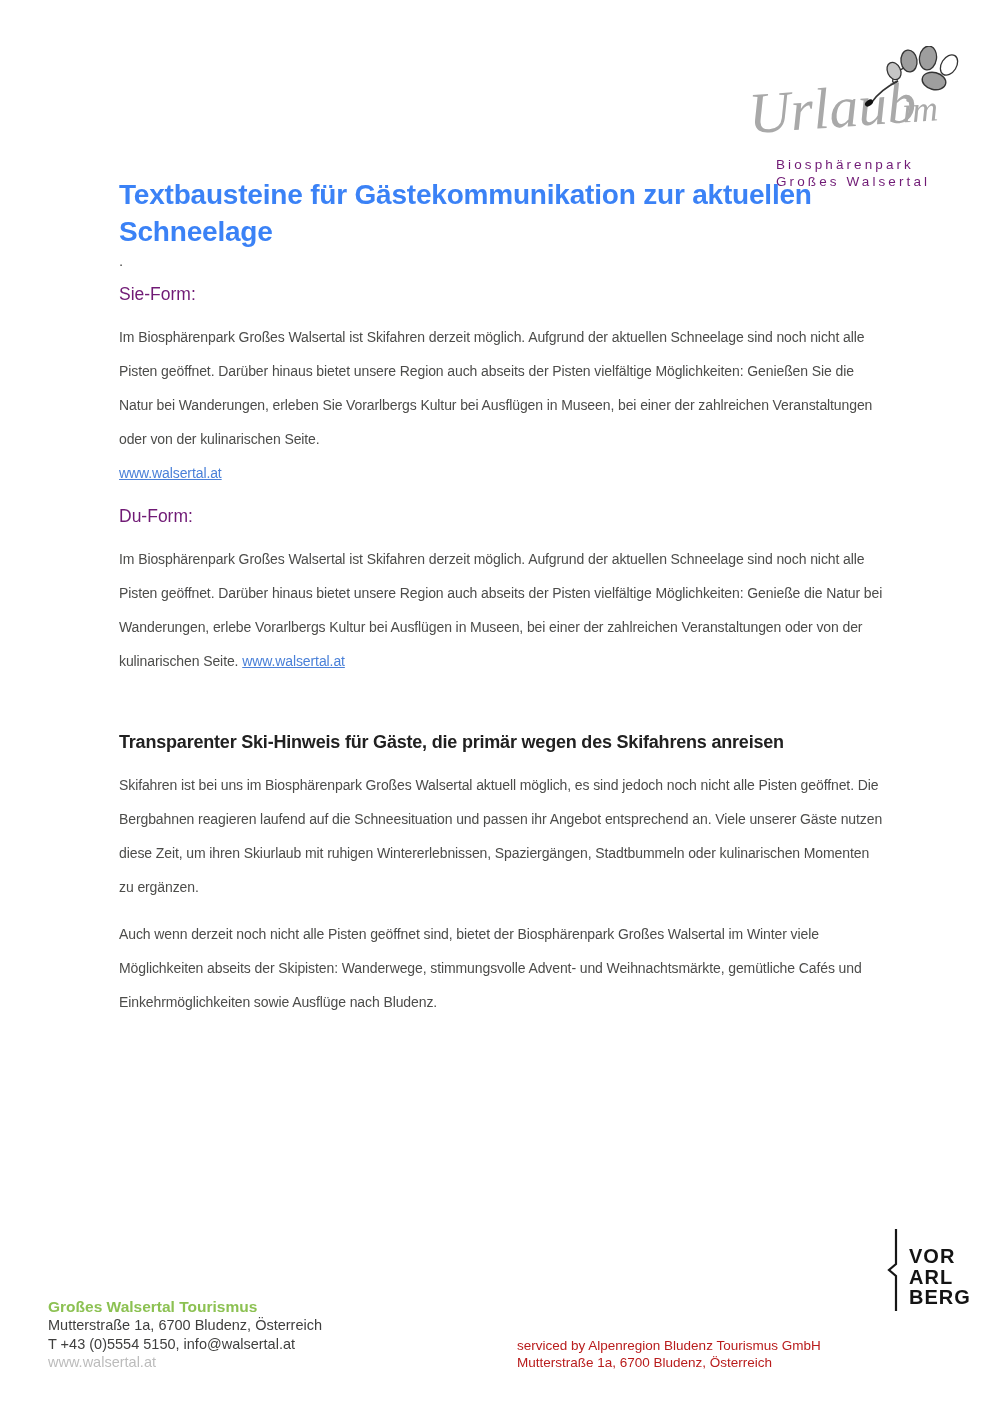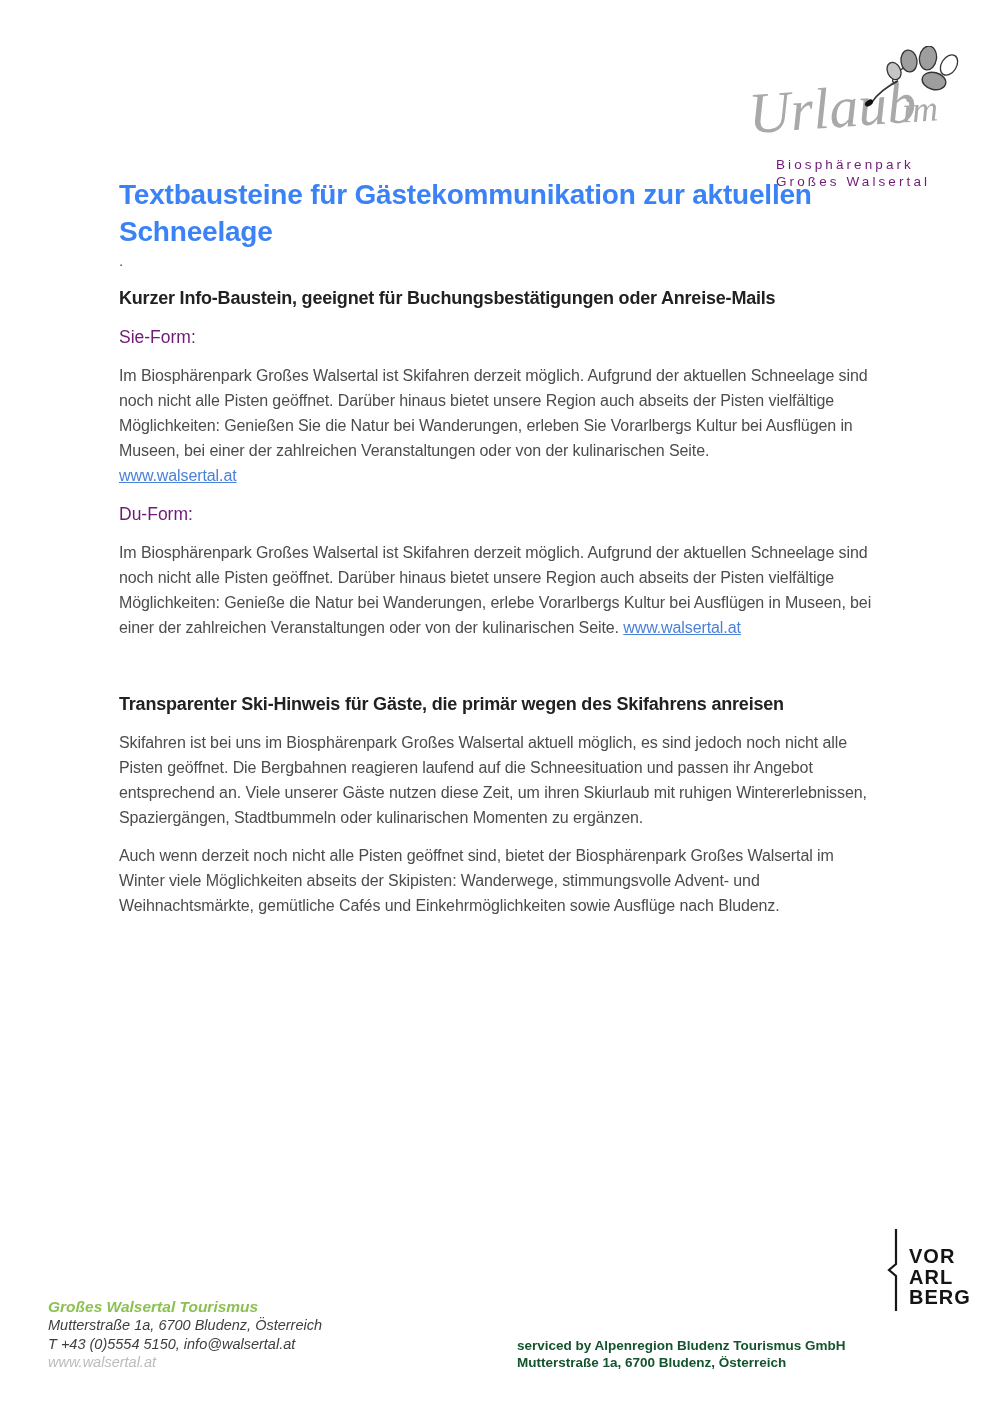--- a/index.html
+++ b/index.html
@@ -28,34 +28,34 @@
   }
   .stray-dot { margin-top:4px; font-size:15px; line-height:14px; color:#4c4c4a; }
   .sec-heading {
     color:#212121; font-size:18px; line-height:25px; font-weight:700;
     letter-spacing:-0.2px;
   }
   .sec-heading.first { margin-top:18px; }
   .sec-heading.spaced { margin-top:52px; }
   .form-label { margin-top:14px; font-size:17.5px; line-height:25px; color:#701a75; }
   .para {
-    margin-top:13px; font-size:16px; line-height:25px; color:#4c4c4a;
+    margin-top:13px; font-size:14px; line-height:34px; color:#4c4c4a;
     letter-spacing:-0.1px;
   }
   a.doc-link { color:#4a80d8; text-decoration:underline; cursor:pointer; }
   .link-block { display:inline-block; }
 
   
-  .footer-left { position:absolute; left:48px; top:1297px;font-style:italic; }
+  .footer-left { position:absolute; left:48px; top:1297px; }
   .footer-org { color:#8cc152; font-size:15.5px; font-weight:700; line-height:19px; }
   .footer-line { color:#3f3f3e; font-size:14.5px; line-height:18.5px; }
   .footer-web { color:#bcbcbc; font-size:14.5px; line-height:18.5px; }
 
   .footer-center { position:absolute; left:517px; top:1337px; }
-  .footer-center .fc-line { color:#14532d; font-size:13.5px; line-height:17px;font-weight:bold; }
+  .footer-center .fc-line { color:#b91c1c; font-size:13.5px; line-height:17px; }
 
   .footer-region { position:absolute; left:884px; top:1228px; display:flex; align-items:center; }
   .region-brace { display:block; margin-right:7px; }
   .region-text { padding-top:14px; }
   .region-line {
     color:#141414; font-size:20px; font-weight:800; line-height:20.5px;
     letter-spacing:1px; font-family:"Liberation Sans", sans-serif;
   }
 </style>
 </head>
@@ -87,21 +87,20 @@
       <div class="brand-sub-line">Großes Walsertal</div>
     </div>
   </div>
 
   <div class="content">
 
     <h1 class="doc-title">Textbausteine für Gästekommunikation zur aktuellen Schneelage</h1>
 
     <div class="stray-dot">.</div>
 
-    <h2 class="sec-heading first">Kurzer Info-Baustein, geeignet für Buchungsbestätigungen oder Anreise-Mails</h2>
 
     <div class="form-label">Sie-Form:</div>
 
     <p class="para"><span>Im Biosphärenpark Großes Walsertal ist Skifahren derzeit möglich. Aufgrund der aktuellen Schneelage sind noch nicht alle Pisten geöffnet. Darüber hinaus bietet unsere Region auch abseits der Pisten vielfältige Möglichkeiten: Genießen Sie die Natur bei Wanderungen, erleben Sie Vorarlbergs Kultur bei Ausflügen in Museen, bei einer der zahlreichen Veranstaltungen oder von der kulinarischen Seite.</span><br>
       <a class="doc-link link-block">www.walsertal.at</a>
     </p>
 
     <div class="form-label">Du-Form:</div>
 
     <p class="para"><span>Im Biosphärenpark Großes Walsertal ist Skifahren derzeit möglich. Aufgrund der aktuellen Schneelage sind noch nicht alle Pisten geöffnet. Darüber hinaus bietet unsere Region auch abseits der Pisten vielfältige Möglichkeiten: Genieße die Natur bei Wanderungen, erlebe Vorarlbergs Kultur bei Ausflügen in Museen, bei einer der zahlreichen Veranstaltungen oder von der kulinarischen Seite.</span>

